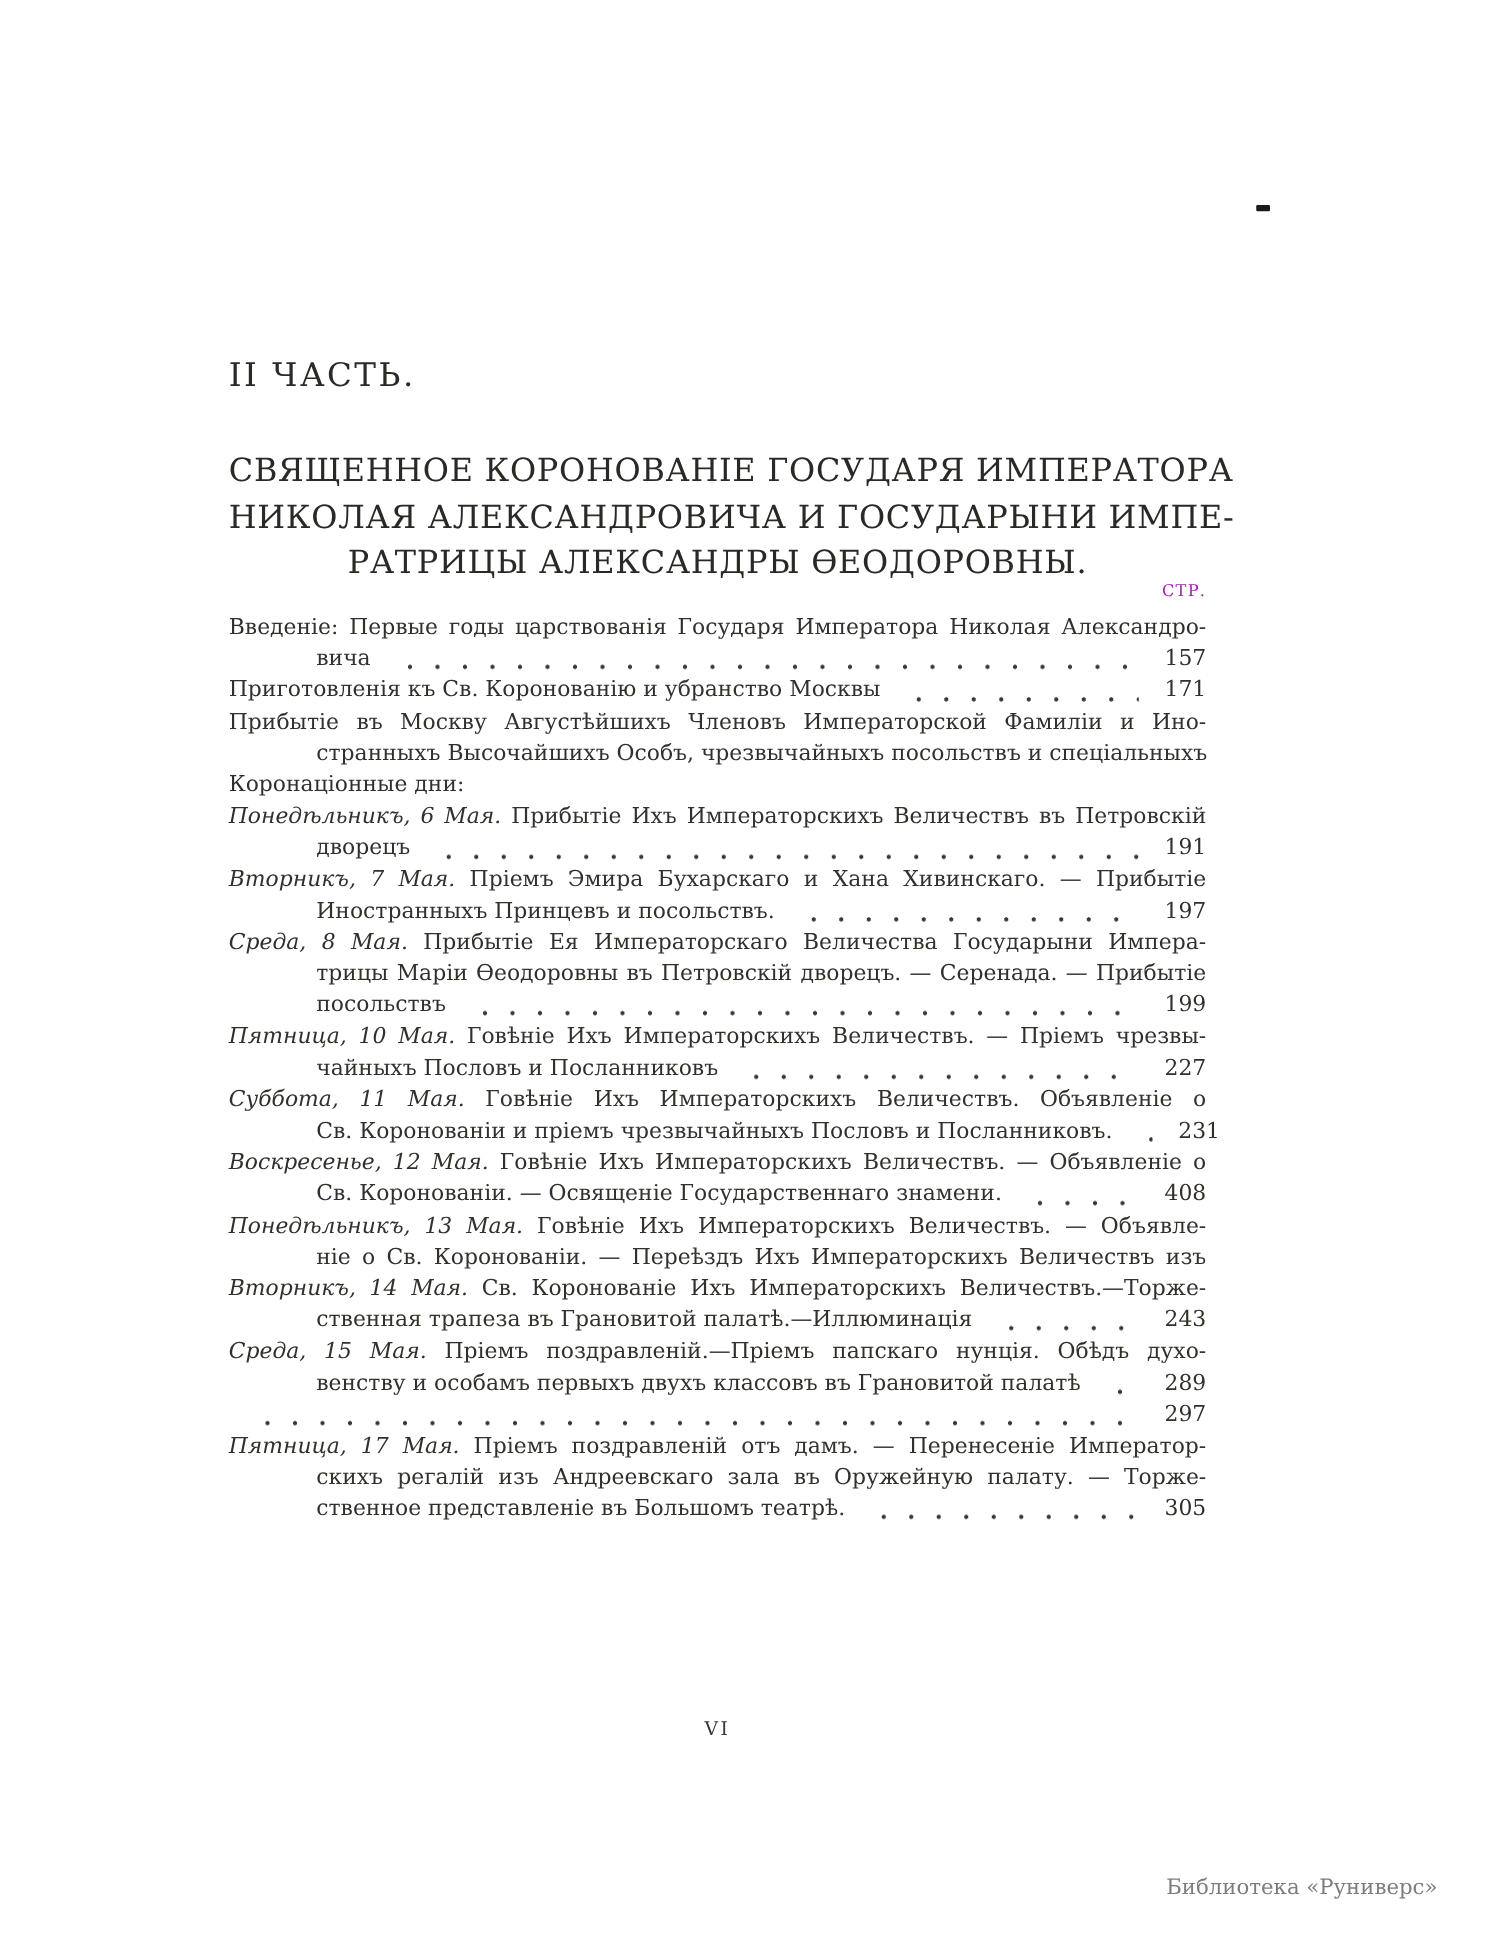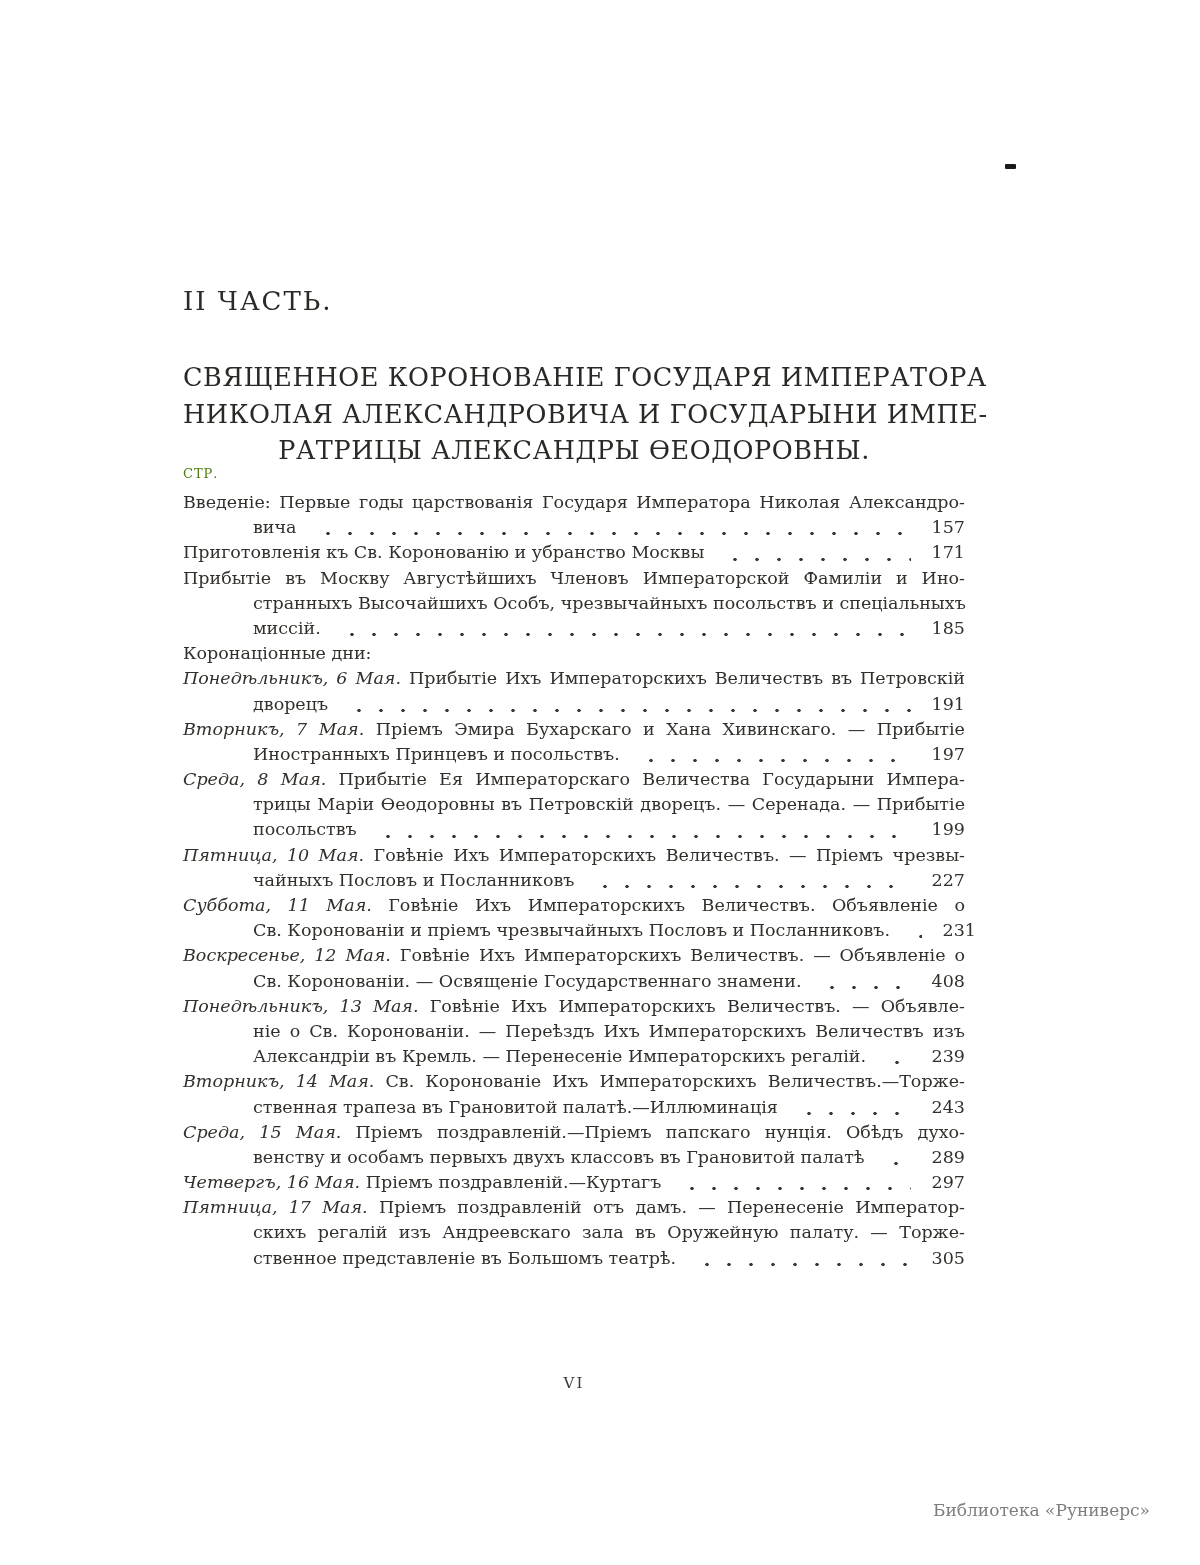--- a/index.html
+++ b/index.html
@@ -12,21 +12,21 @@
   .part-title{
     top:286px;text-align:left;font-size:26px;letter-spacing:2px;color:#2c2a27;
   }
   .main-heading{top:336px;margin-top:23px;}
   .heading-line{
     font-size:25.5px;letter-spacing:0.6px;line-height:36.5px;color:#2b2926;
     text-align:justify;text-align-last:justify;white-space:nowrap;
   }
   .heading-line:last-child{text-align:center;text-align-last:center;}
   .str-label{
-    top:466px;font-size:13px;letter-spacing:1px;color:#4d7c0f;
+    top:466px;text-align:right;font-size:13px;letter-spacing:1px;color:#a21caf;
   }
   .toc{top:490px;font-size:17.5px;}
   .toc-line{
     line-height:25.2px;height:25.2px;white-space:nowrap;color:#33302c;
     text-align:justify;
   }
   .toc-line.justify{text-align-last:justify;}
   .toc-line.indent{padding-left:70px;}
   .toc-line.leaderline{display:flex;align-items:baseline;text-align:left;}
   .toc-line .lt{flex:0 0 auto;}
@@ -75,25 +75,20 @@
     <div>
       <div class="toc-line leaderline">
         <span class="lt">Приготовленія къ Св. Коронованію и убранство Москвы</span>
         <span class="leader"></span>
         <span class="pg">171</span>
       </div>
     </div>
     <div>
       <div class="toc-line justify">Прибытіе въ Москву Августѣйшихъ Членовъ Императорской Фамиліи и Ино-</div>
       <div class="toc-line indent justify">странныхъ Высочайшихъ Особъ, чрезвычайныхъ посольствъ и спеціальныхъ</div>
-      <div class="toc-line indent leaderline">
-        <span class="lt">миссій.</span>
-        <span class="leader"></span>
-        <span class="pg">185</span>
-      </div>
     </div>
     <div>
       <div class="toc-line">Коронаціонные дни:</div>
     </div>
     <div>
       <div class="toc-line justify"><span class="it">Понедѣльникъ, 6 Мая. </span>Прибытіе Ихъ Императорскихъ Величествъ въ Петровскій</div>
       <div class="toc-line indent leaderline">
         <span class="lt">дворецъ</span>
         <span class="leader"></span>
         <span class="pg">191</span>
@@ -136,45 +131,39 @@
       <div class="toc-line justify"><span class="it">Воскресенье, 12 Мая. </span>Говѣніе Ихъ Императорскихъ Величествъ. — Объявленіе о</div>
       <div class="toc-line indent leaderline">
         <span class="lt">Св. Коронованіи. — Освященіе Государственнаго знамени.</span>
         <span class="leader"></span>
         <span class="pg">408</span>
       </div>
     </div>
     <div>
       <div class="toc-line justify"><span class="it">Понедѣльникъ, 13 Мая. </span>Говѣніе Ихъ Императорскихъ Величествъ. — Объявле-</div>
       <div class="toc-line indent justify">ніе о Св. Коронованіи. — Переѣздъ Ихъ Императорскихъ Величествъ изъ</div>
-      <div class="toc-line indent leaderline">
-        <span class="lt">Александріи въ Кремль. — Перенесеніе Императорскихъ регалій.</span>
-        <span class="leader"></span>
-        <span class="pg">239</span>
-      </div>
     </div>
     <div>
       <div class="toc-line justify"><span class="it">Вторникъ, 14 Мая. </span>Св. Коронованіе Ихъ Императорскихъ Величествъ.—Торже-</div>
       <div class="toc-line indent leaderline">
         <span class="lt">ственная трапеза въ Грановитой палатѣ.—Иллюминація</span>
         <span class="leader"></span>
         <span class="pg">243</span>
       </div>
     </div>
     <div>
       <div class="toc-line justify"><span class="it">Среда, 15 Мая. </span>Пріемъ поздравленій.—Пріемъ папскаго нунція.  Обѣдъ духо-</div>
       <div class="toc-line indent leaderline">
         <span class="lt">венству и особамъ первыхъ двухъ классовъ въ Грановитой палатѣ</span>
         <span class="leader"></span>
         <span class="pg">289</span>
       </div>
     </div>
     <div>
       <div class="toc-line leaderline">
-        <span class="lt"><span class="it">Четвергъ, 16 Мая. </span>Пріемъ поздравленій.—Куртагъ</span>
         <span class="leader"></span>
         <span class="pg">297</span>
       </div>
     </div>
     <div>
       <div class="toc-line justify"><span class="it">Пятница, 17 Мая. </span>Пріемъ поздравленій отъ дамъ. — Перенесеніе Император-</div>
       <div class="toc-line indent justify">скихъ регалій изъ Андреевскаго зала въ Оружейную палату. — Торже-</div>
       <div class="toc-line indent leaderline">
         <span class="lt">ственное представленіе въ Большомъ театрѣ.</span>
         <span class="leader"></span>

